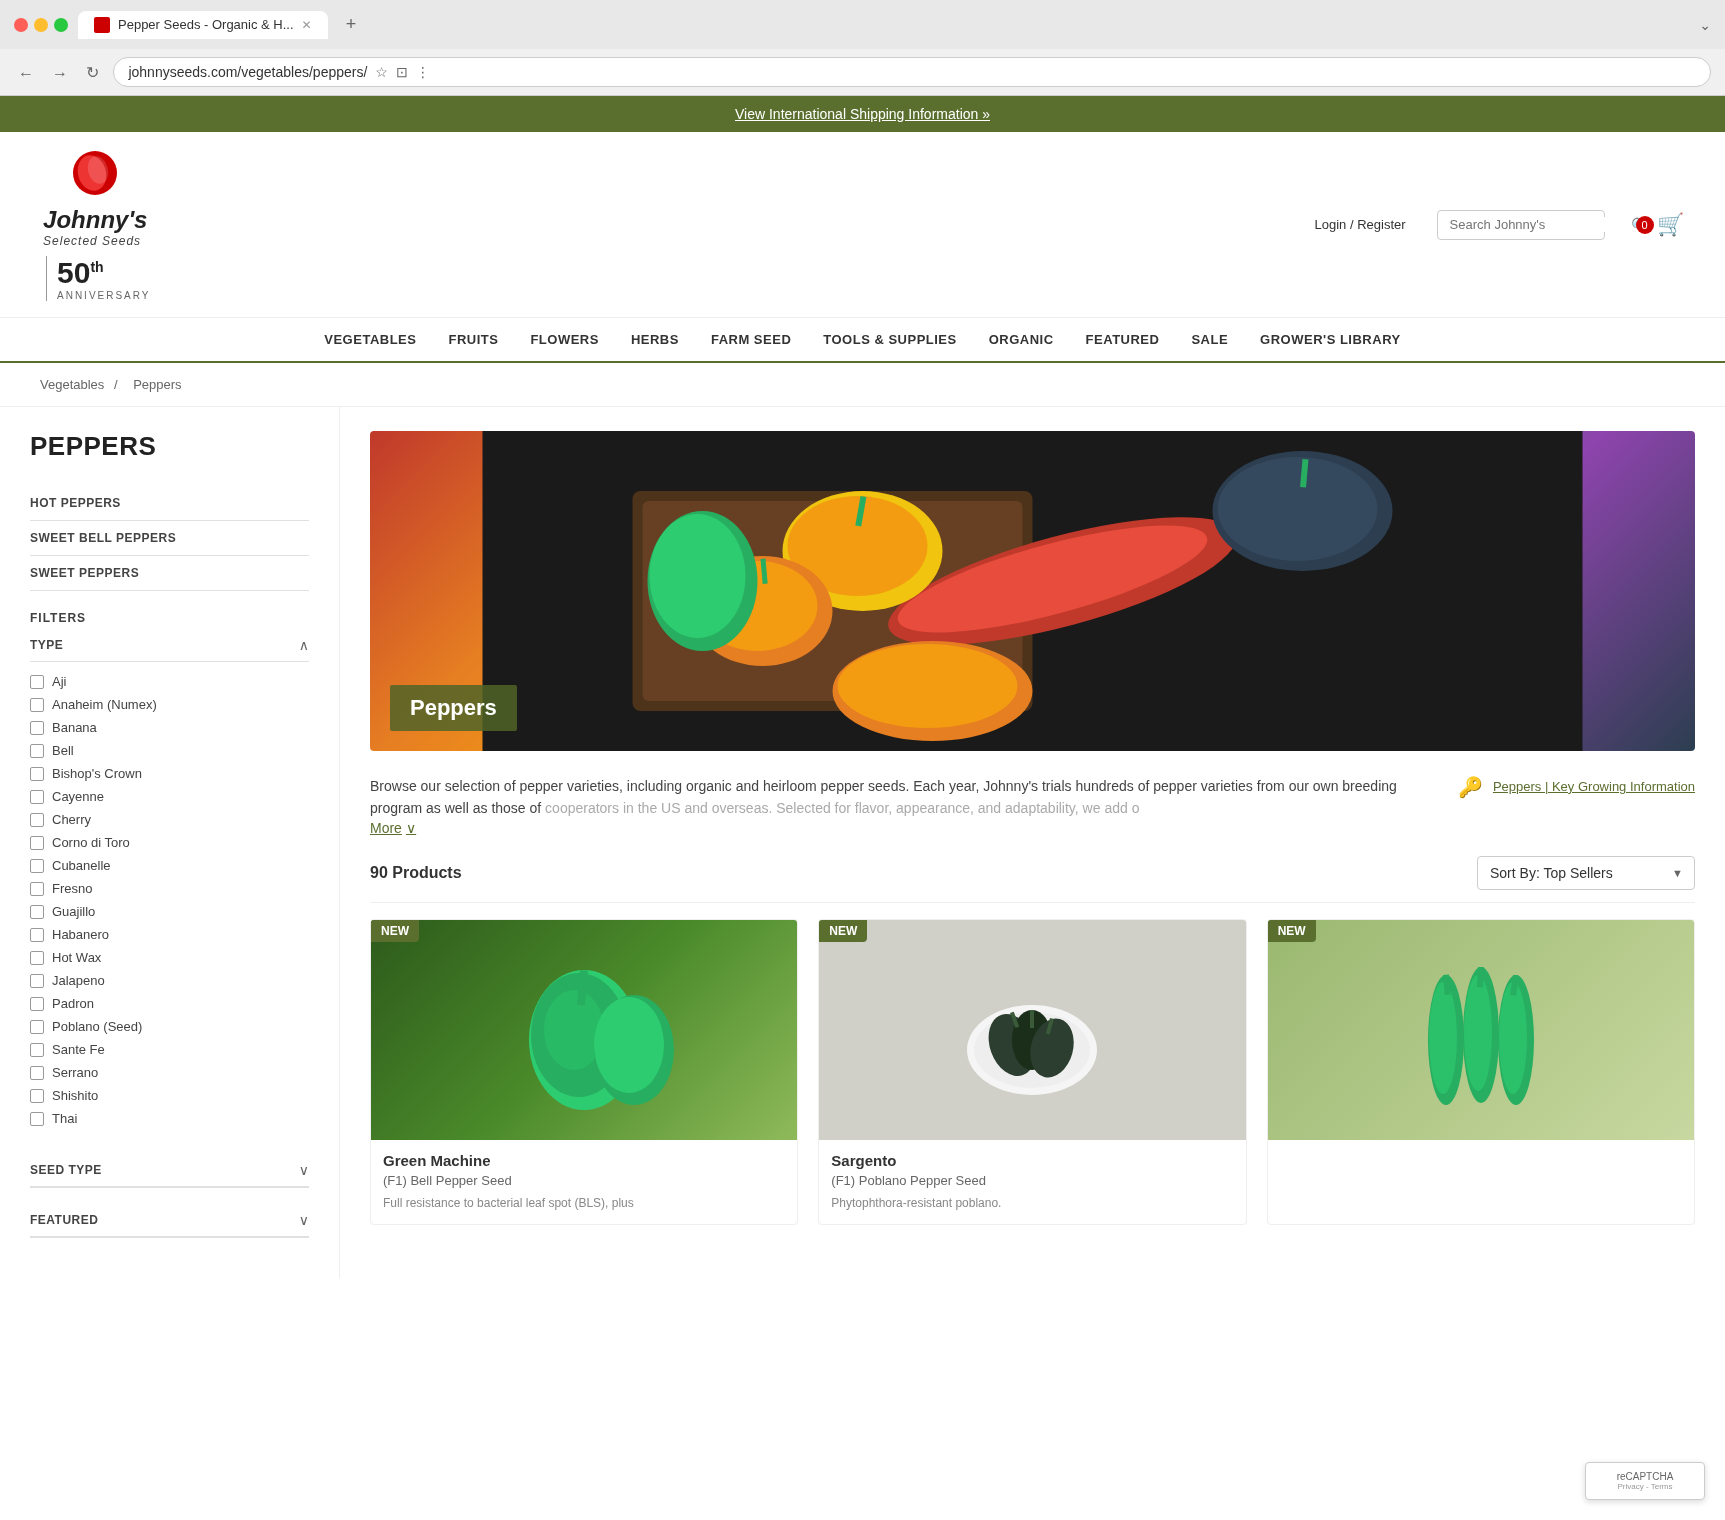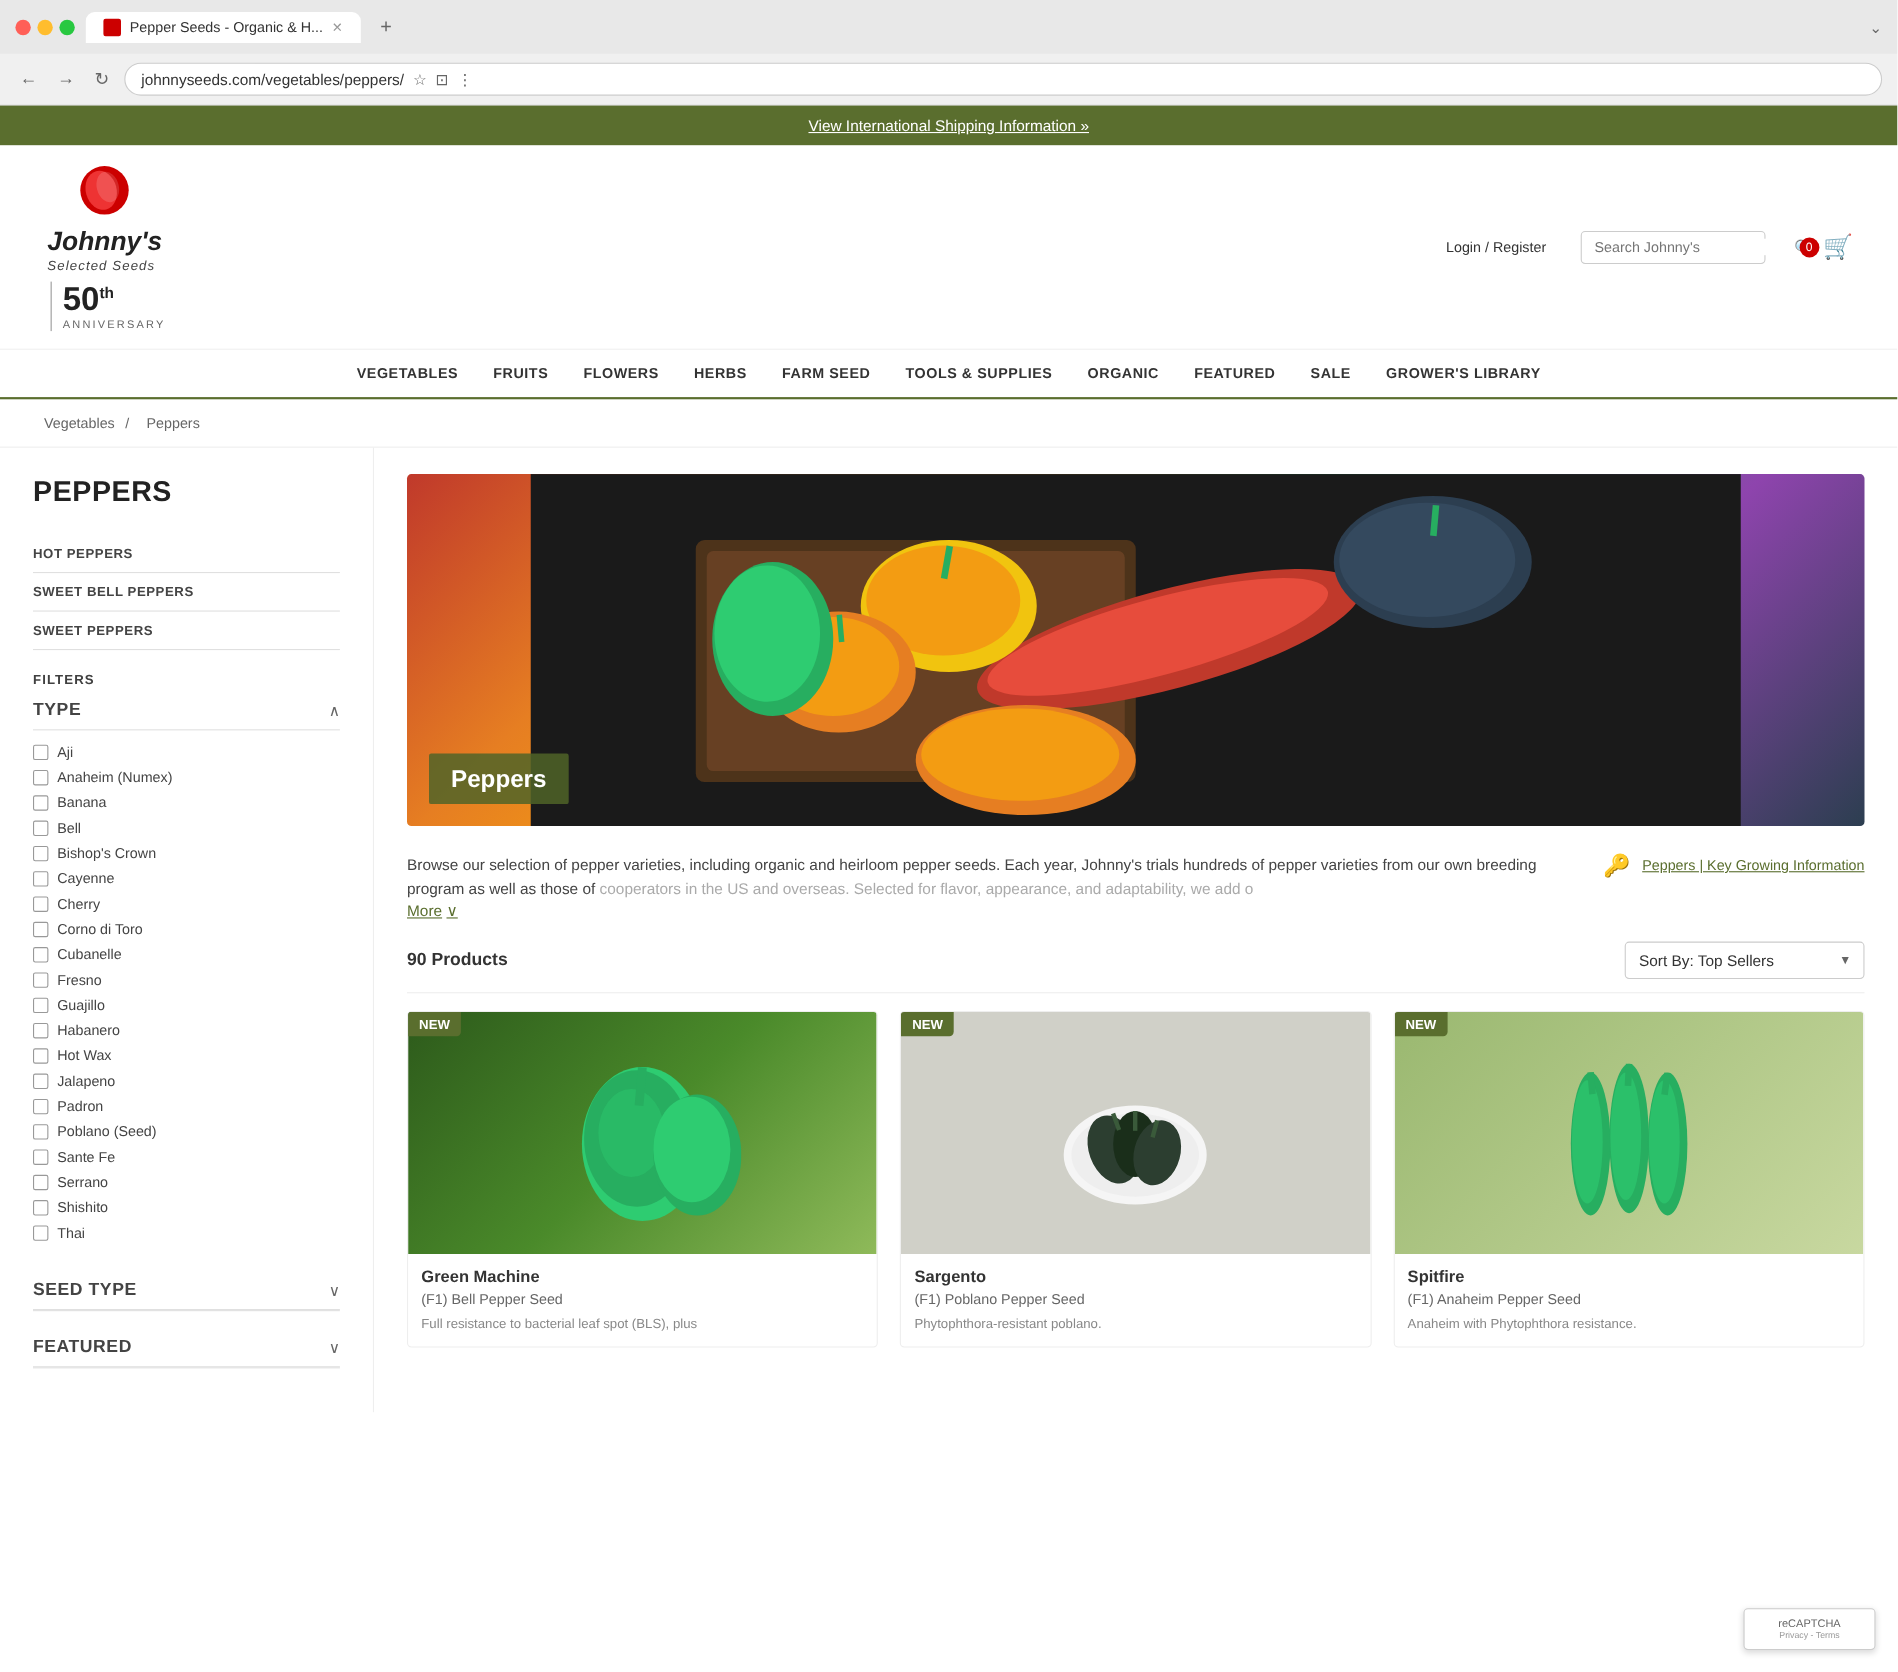--- a/index.html
+++ b/index.html
@@ -55,21 +55,21 @@
     
     .sidebar { width: 340px; min-width: 340px; padding: 24px 30px; border-right: 1px solid #eee; }
     .sidebar-title { font-size: 26px; font-weight: bold; color: #222; margin-bottom: 24px; letter-spacing: 0.5px; }
     .sidebar-section { margin-bottom: 8px; }
     .sidebar-link { display: block; font-size: 12px; font-weight: 600; color: #444; text-transform: uppercase; letter-spacing: 0.5px; padding: 10px 0; border-bottom: 1px solid #e0e0e0; cursor: pointer; }
 
     
     .filters-title { font-size: 12px; font-weight: bold; color: #404040; letter-spacing: 1px; text-transform: uppercase; margin: 20px 0 4px; }
     .filter-section { margin-bottom: 16px; }
     .filter-header { display: flex; justify-content: space-between; align-items: center; padding: 8px 0; border-bottom: 1px solid #e0e0e0; cursor: pointer; }
-    .filter-label { font-size: 16px; font-weight: bold; color: #444; text-transform: uppercase; letter-spacing: 0.5px; }
+    .filter-label { font-size: 12px; font-weight: bold; color: #444; text-transform: uppercase; letter-spacing: 0.5px; }
     .filter-chevron { color: #666; font-size: 14px; }
     .filter-items { padding: 8px 0; }
     .filter-item { display: flex; align-items: center; gap: 8px; padding: 4px 0; cursor: pointer; font-size: 13px; color: #444; }
     .filter-checkbox { width: 14px; height: 14px; border: 1px solid #999; border-radius: 2px; flex-shrink: 0; }
     .filter-collapsed { border-bottom: 1px solid #e0e0e0; }
 
     
     .main-content { flex: 1; padding: 24px 30px; }
 
     
@@ -447,25 +447,20 @@
               <ellipse cx="87" cy="93" rx="14" ry="58" fill="#2ecc71" opacity="0.6"></ellipse>
               <rect x="87" y="27" width="6" height="20" fill="#27ae60" transform="rotate(3 87 27)"></rect>
 
               <ellipse cx="125" cy="100" rx="18" ry="65" fill="#27ae60"></ellipse>
               <ellipse cx="122" cy="98" rx="14" ry="56" fill="#2ecc71" opacity="0.6"></ellipse>
               <rect x="122" y="35" width="6" height="20" fill="#27ae60" transform="rotate(8 122 35)"></rect>
             </svg>
           </div>
           <span class="new-badge">NEW</span>
         </div>
-        <div class="product-info">
-          <div class="product-name">Spitfire</div>
-          <div class="product-subtitle">(F1) Anaheim Pepper Seed</div>
-          <div class="product-desc">Anaheim with Phytophthora resistance.</div>
-        </div>
       </div>
 
     </div>
   </main>
 </div>
 
 <div class="recaptcha">
   <div style="font-size:10px;color:#666;">reCAPTCHA</div>
   <div style="font-size:8px;color:#999;">Privacy - Terms</div>
 </div>

